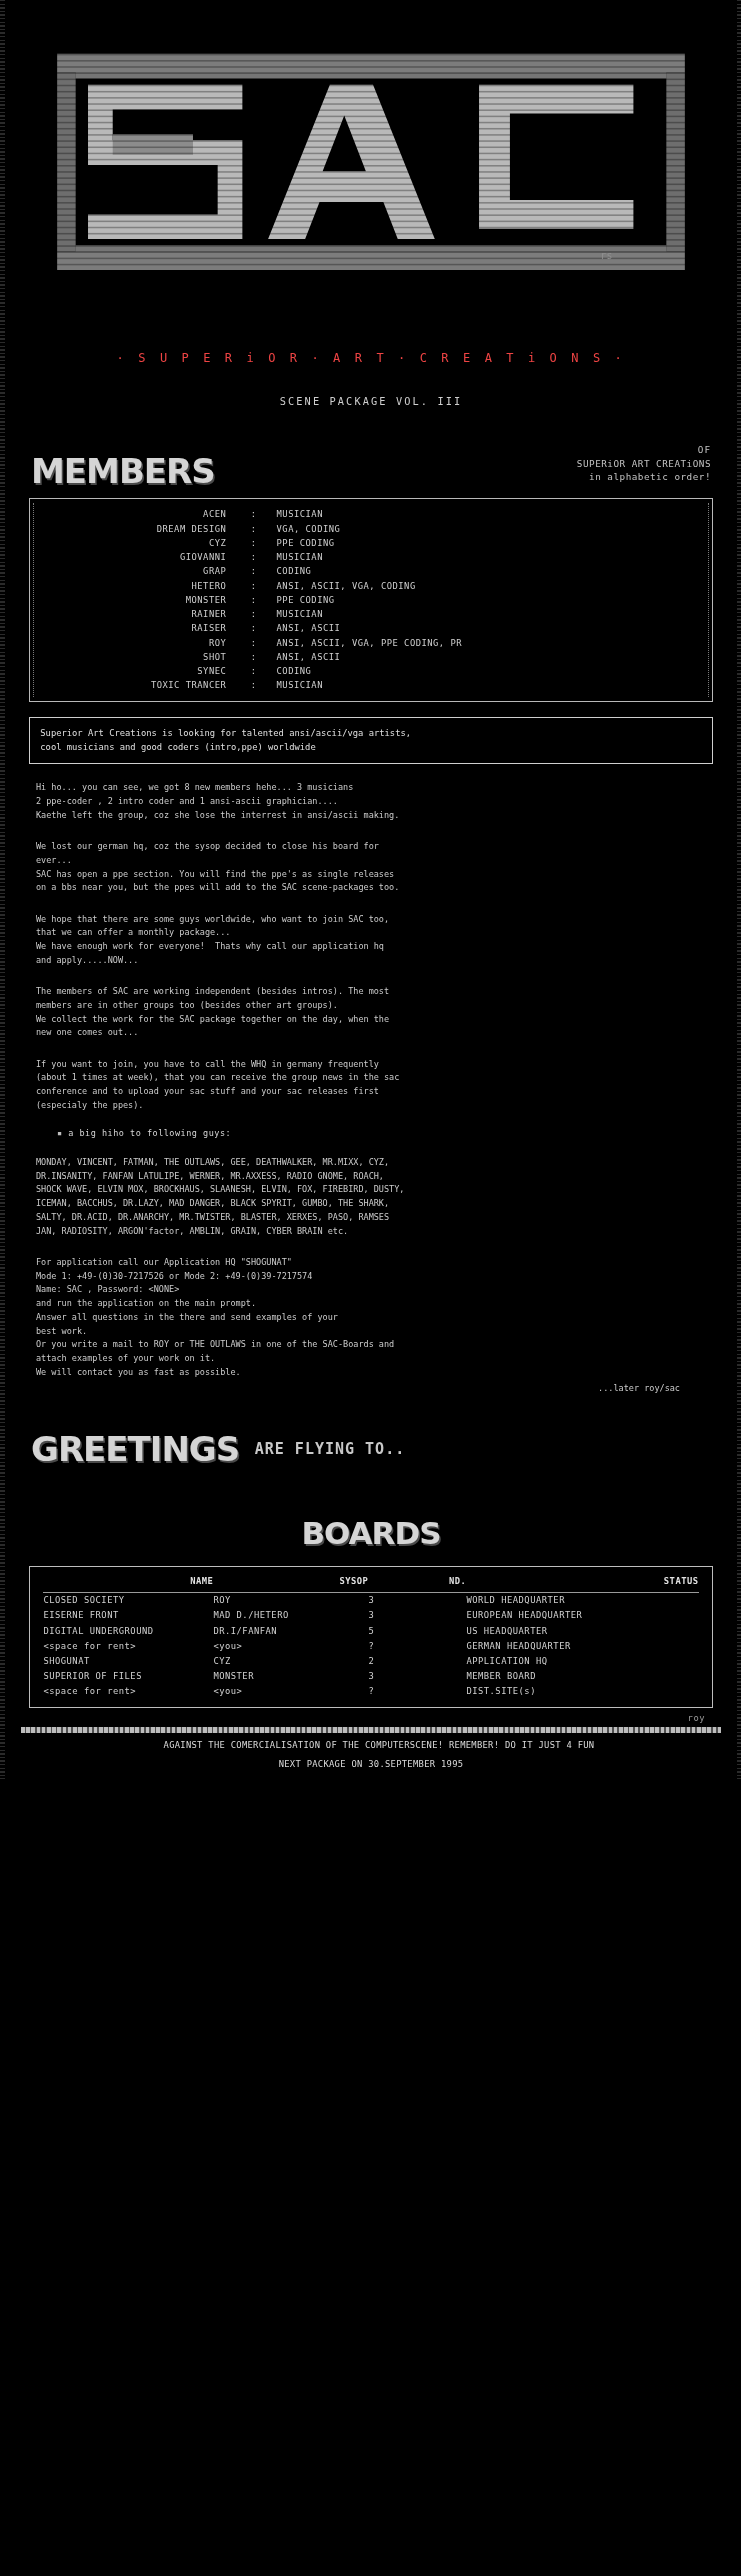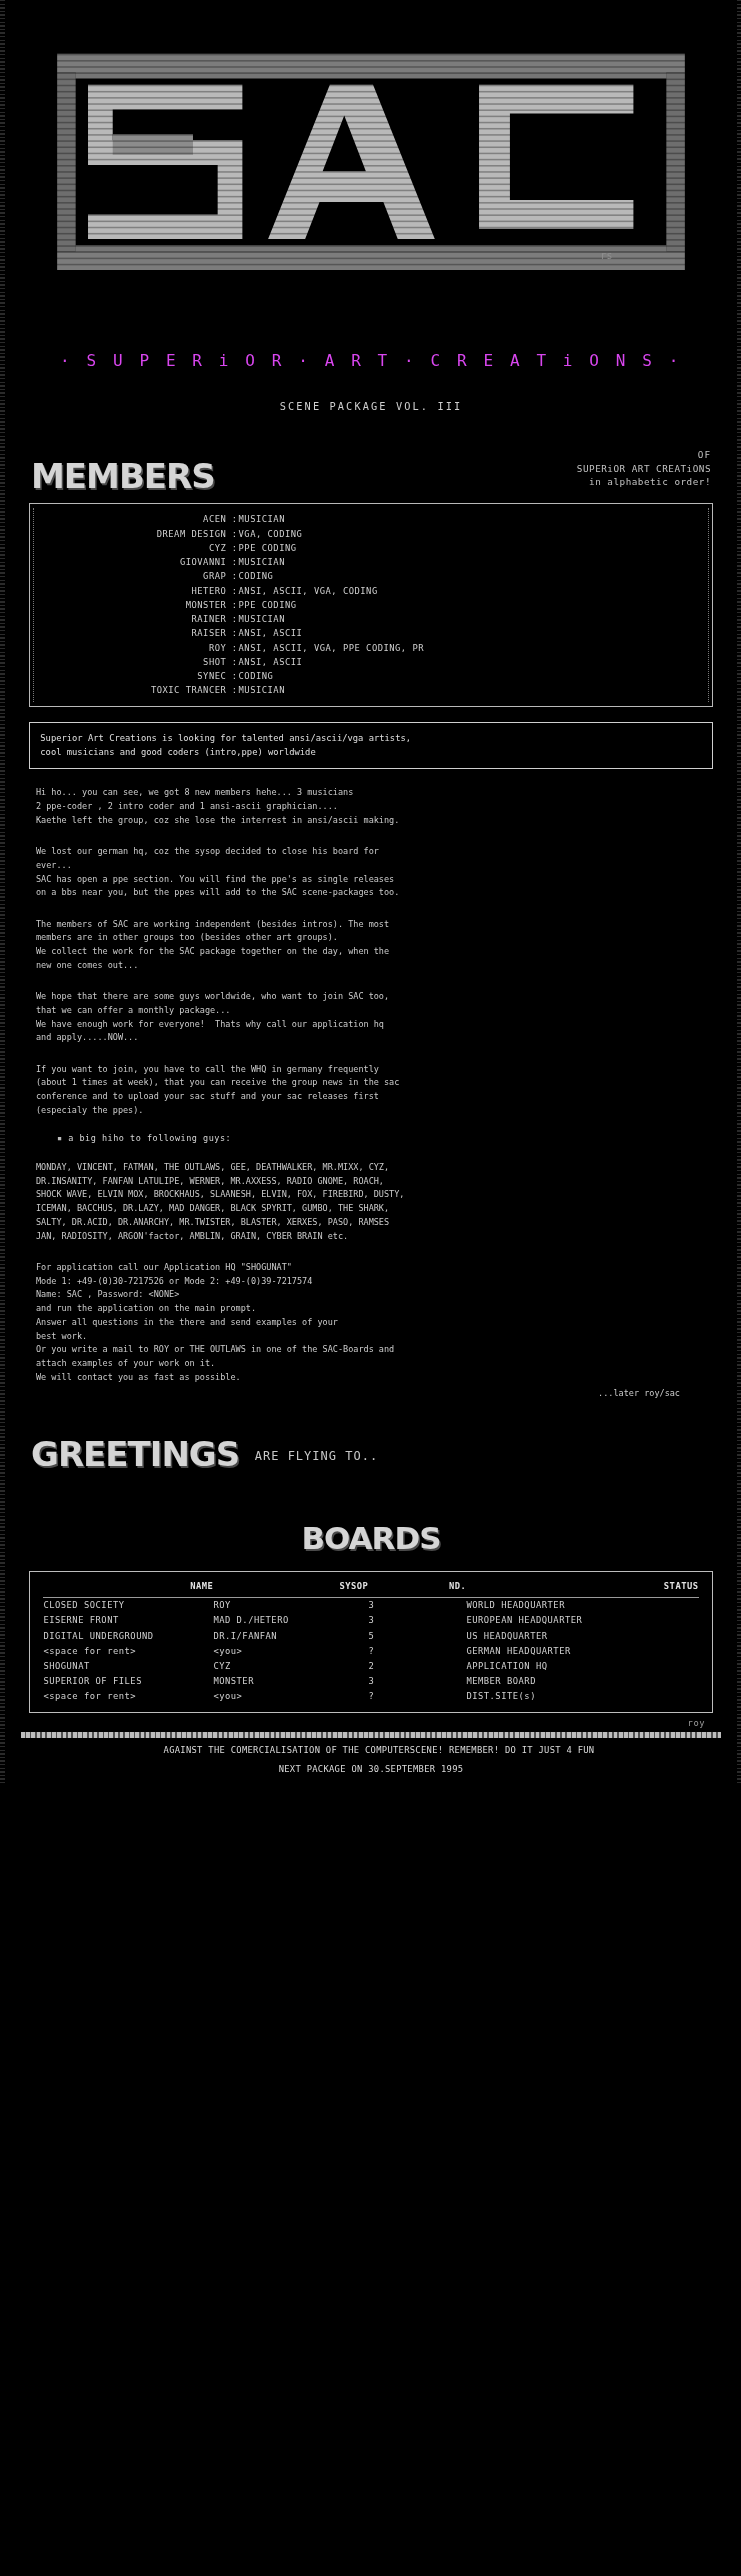--- a/index.html
+++ b/index.html
@@ -16,22 +16,22 @@
   .logo{width:690px;height:319px;position:relative;}
   .logo svg{display:block;}
 
   .rs-mark{
     position:absolute;right:103px;top:227px;
     font-size:9.8px;color:#8f8f8f;letter-spacing:0.5px;
   }
 
   .title-line{
     text-align:center;
-    color:#d946ef;
-    font-size:16px;
+    color:#ef4444;
+    font-size:12px;
     letter-spacing:3.6px;
     margin-top:9.3px;
   }
   .subtitle{
     text-align:center;
     color:#cfcfcf;
     font-size:10.3px;
     letter-spacing:2.1px;
     margin-top:30px;
   }
@@ -68,21 +68,21 @@
     position:relative;
   }
   .box.inner-dots:before,.box.inner-dots:after{
     content:"";position:absolute;top:4.1px;bottom:4.1px;width:0;
     border-left:1px dotted #7a7a7a;
   }
   .box.inner-dots:before{left:3.1px;}
   .box.inner-dots:after{right:3.1px;}
 
   .member-list{font-size:8.8px;line-height:1.62;color:#d0d0d0;}
-  .member-list .row{display:flex;}
+  .member-list .row{display:flex;gap:19px;}
   .member-list .nm{width:185px;text-align:right;padding-right:4.1px;letter-spacing:0.5px;}
   .member-list .sep{width:8.2px;text-align:center;}
   .member-list .rl{flex:1;letter-spacing:0.5px;}
 
   .notice{
     margin:15.5px 29px 0 29px;
     border:1px solid #cfcfcf;
     padding:8.2px 10.3px;
     font-size:8.8px;line-height:1.6;color:#e0e0e0;
   }
@@ -104,21 +104,21 @@
   .later{
     margin:3.1px 62px 0 0;
     text-align:right;font-size:8.5px;color:#cccccc;
   }
 
   
   .greet-head{
     display:flex;align-items:flex-end;padding:0 31px;margin-top:41px;
   }
   .greet-head .flying{
-    margin-left:15.5px;margin-bottom:6.2px;color:#c8c8c8;font-size:12px;letter-spacing:1px;
+    margin-left:15.5px;margin-bottom:6.2px;color:#c8c8c8;font-size:15px;letter-spacing:1px;font-weight:bold;
   }
   .greet-box{
     margin:10.3px 29px 0 29px;border:1px solid #bdbdbd;padding:7.2px 12.4px;position:relative;
   }
   .greet-box:before,.greet-box:after{
     content:"";position:absolute;top:4.1px;bottom:4.1px;border-left:1px dotted #777;
   }
   .greet-box:before{left:3.6px;}
   .greet-box:after{right:3.6px;}
   .greet-box .gl{font-size:8.8px;line-height:1.72;color:#d4d4d4;padding-left:24px;letter-spacing:0.5px;}
@@ -335,28 +335,28 @@
     <div>cool musicians and good coders (intro,ppe) worldwide</div>
   </div>
 
   <div class="body-text">Hi ho... you can see, we got 8 new members hehe... 3 musicians
 2 ppe-coder , 2 intro coder and 1 ansi-ascii graphician....
 Kaethe left the group, coz she lose the interrest in ansi/ascii making.</div>
   <div class="body-text">We lost our german hq, coz the sysop decided to close his board for
 ever...
 SAC has open a ppe section. You will find the ppe's as single releases
 on a bbs near you, but the ppes will add to the SAC scene-packages too.</div>
+  <div class="body-text">We hope that there are some guys worldwide, who want to join SAC too,
+that we can offer a monthly package...
+We have enough work for everyone!  Thats why call our application hq
+and apply.....NOW...</div>
   <div class="body-text">The members of SAC are working independent (besides intros). The most
 members are in other groups too (besides other art groups).
 We collect the work for the SAC package together on the day, when the
 new one comes out...</div>
-  <div class="body-text">We hope that there are some guys worldwide, who want to join SAC too,
-that we can offer a monthly package...
-We have enough work for everyone!  Thats why call our application hq
-and apply.....NOW...</div>
   <div class="body-text">If you want to join, you have to call the WHQ in germany frequently
 (about 1 times at week), that you can receive the group news in the sac
 conference and to upload your sac stuff and your sac releases first
 (especialy the ppes).</div>
 
   <div class="bullet-line">
     <span class="sq">▪</span>
     <span>a big hiho to following guys:</span>
   </div>
 

